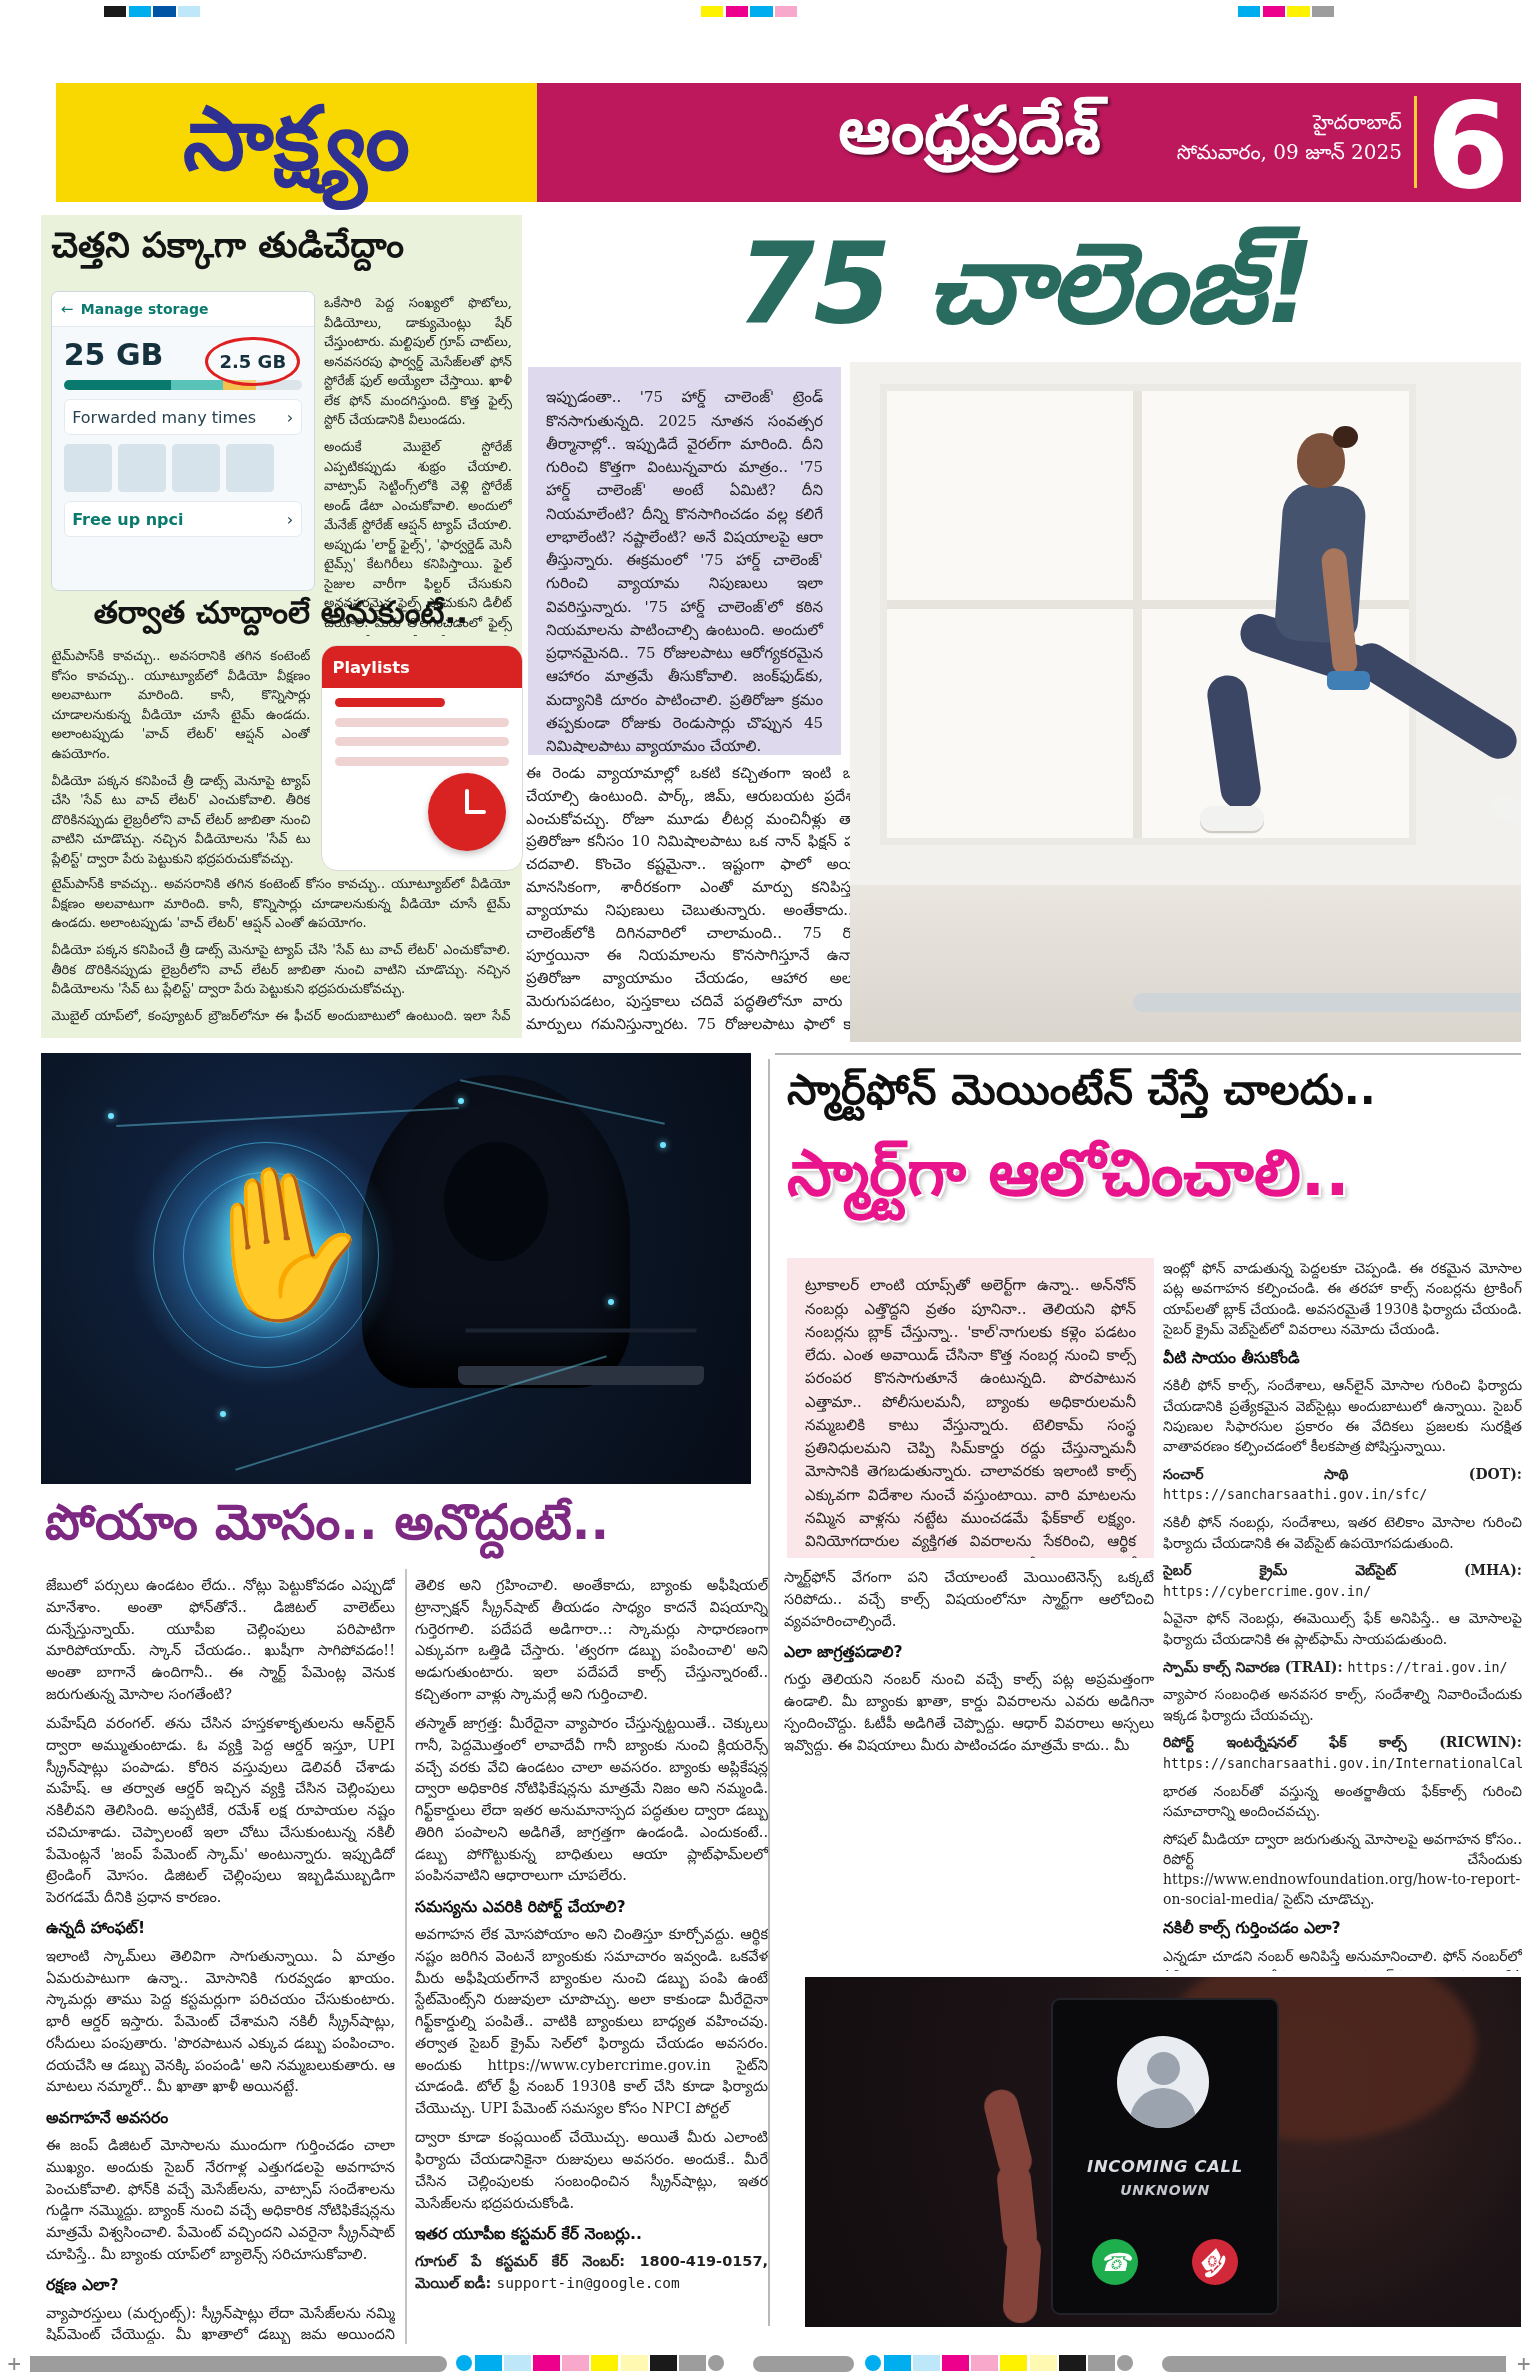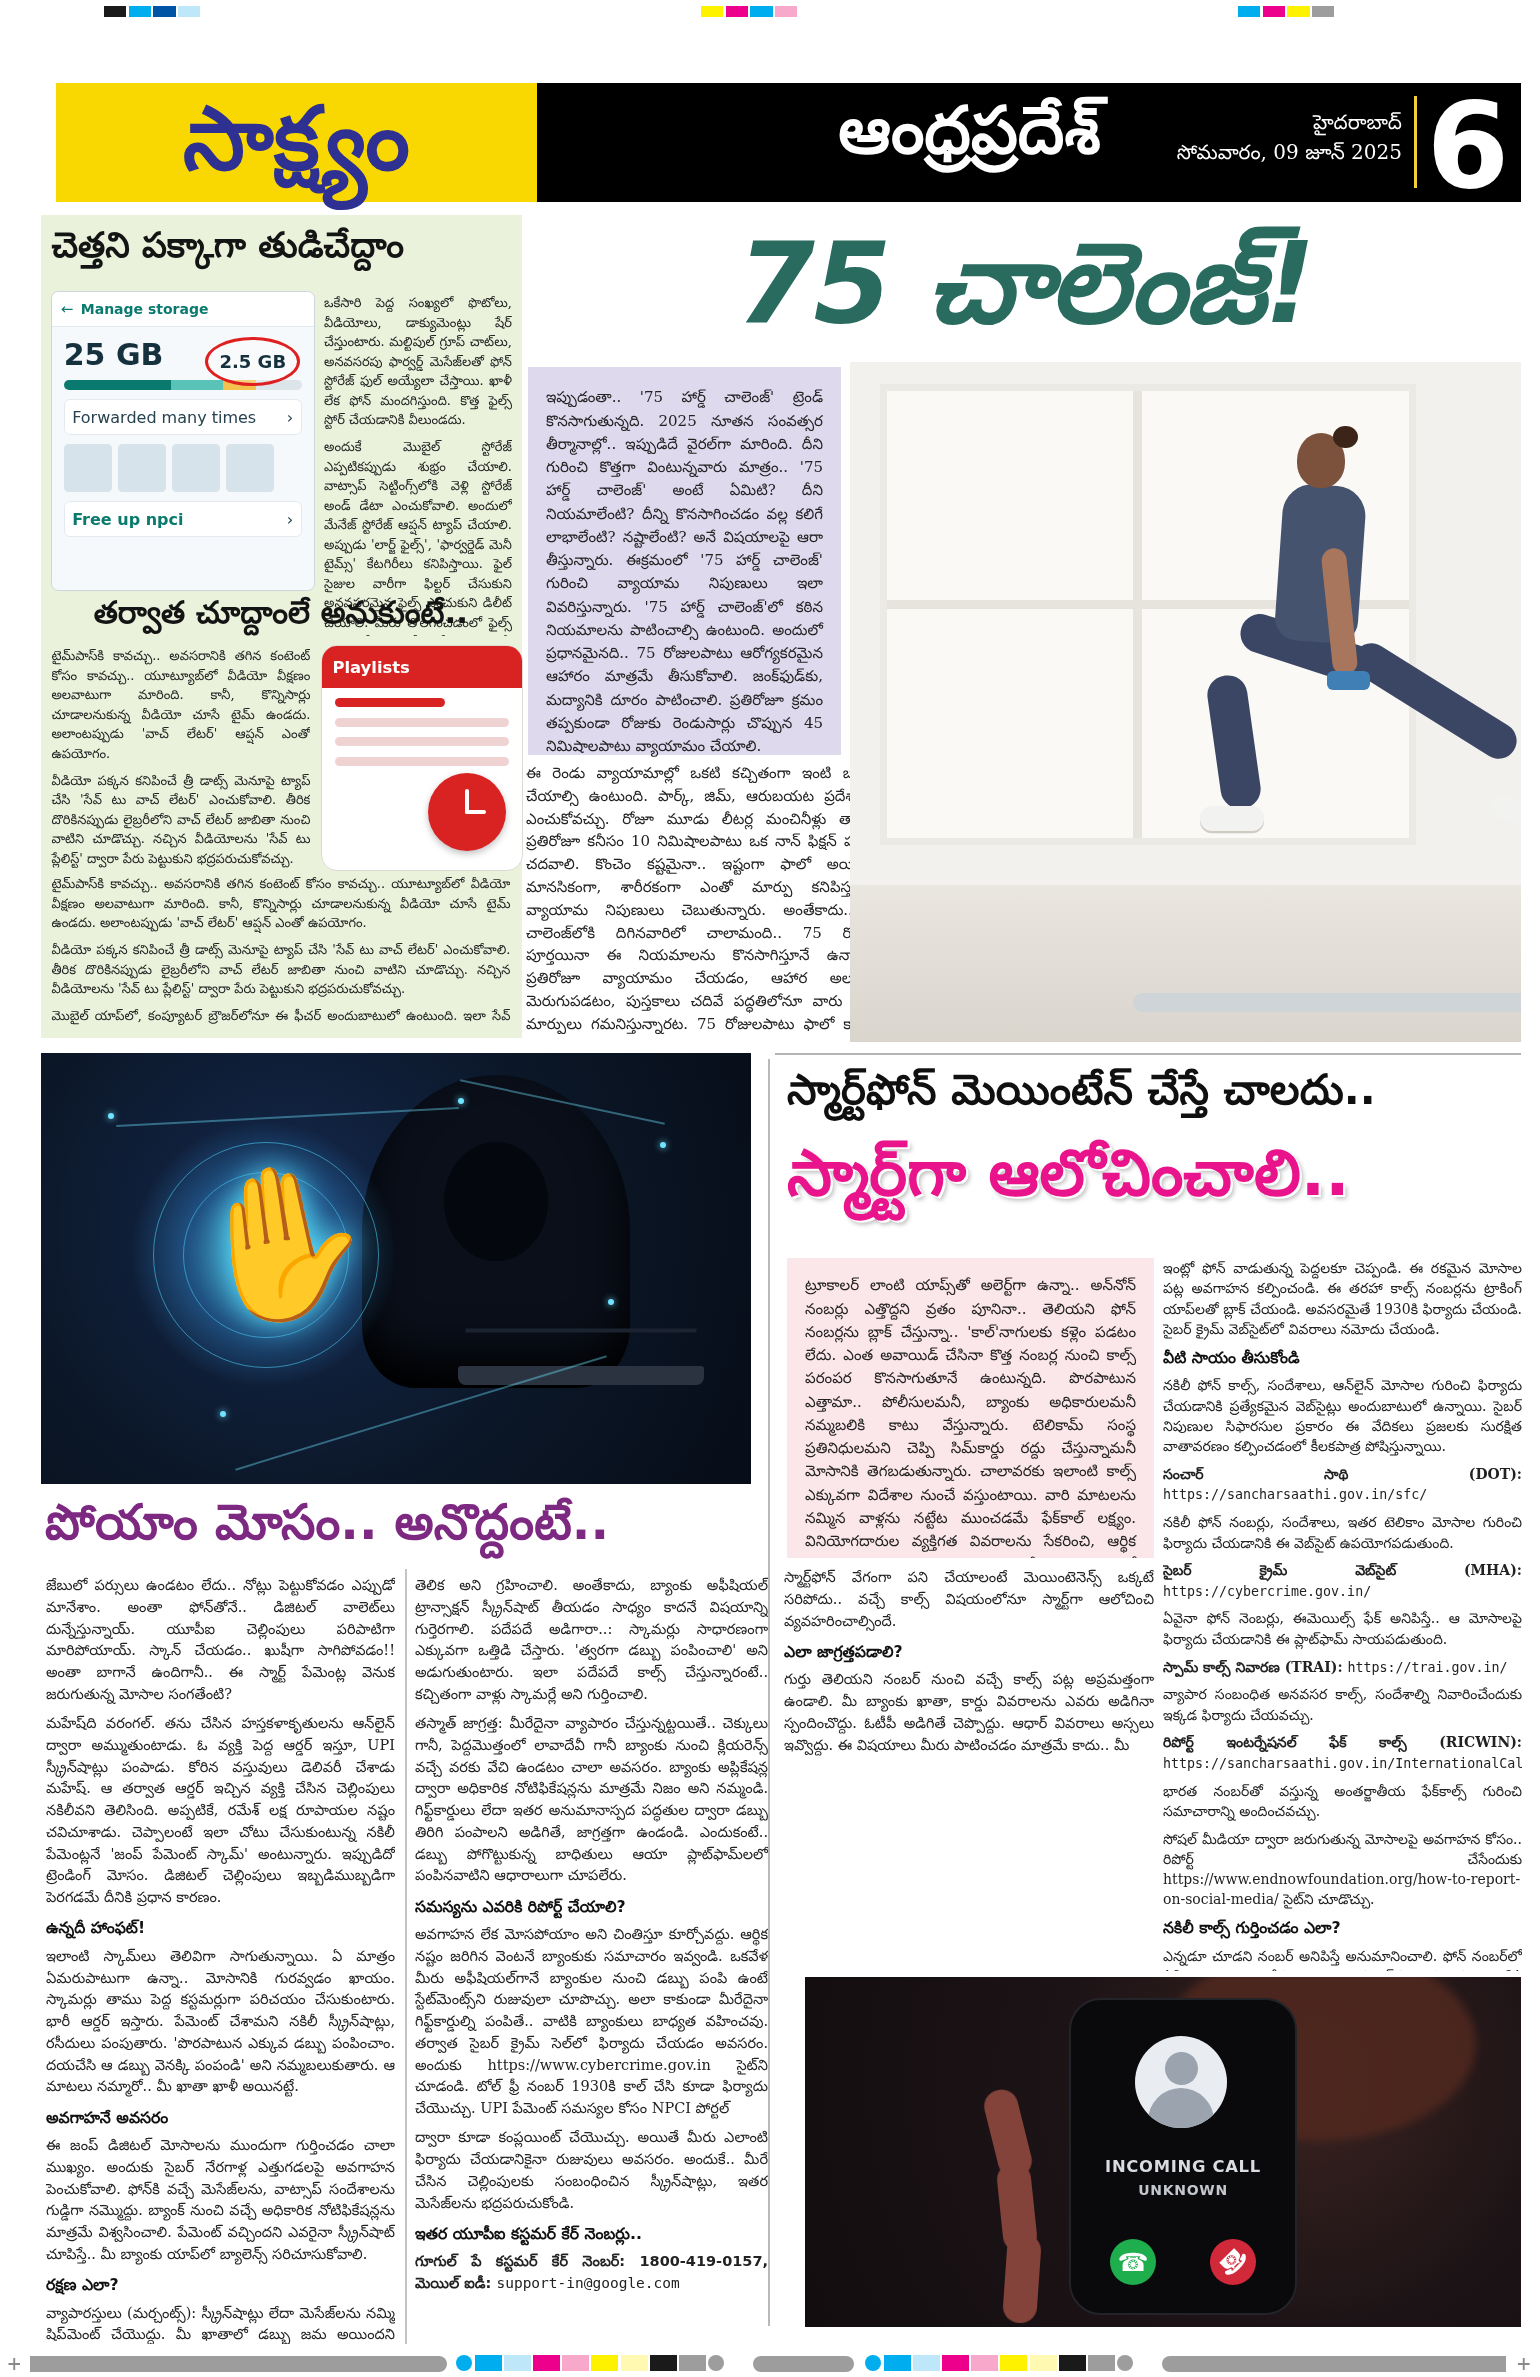--- a/index.html
+++ b/index.html
@@ -12,21 +12,21 @@
   .regsq{display:inline-block;width:22.4px;height:11.2px;margin-right:2.2px;vertical-align:top;}
   .regbar{position:absolute;height:16.4px;background:#9d9d9d;}
   .reggroup{position:absolute;top:2354px;height:18px;display:flex;align-items:center;gap:2.2px;}
   .regc{width:16.4px;height:16.4px;border-radius:50%;}
   .regq{width:27px;height:16.4px;}
   .plusmark{position:absolute;font-size:22.4px;color:#8a8a8a;font-family:"DejaVu Sans Mono",monospace;}
 
   
   #logo-box{left:56px;top:83px;width:481px;height:119px;background:#f8d800;display:flex;align-items:center;justify-content:center;}
   #logo-text{font-size:88px;font-weight:bold;color:#2e3192;line-height:1;transform:translateY(-4.5px);}
-  #masthead{left:537px;top:83px;width:984px;height:119px;background:#000000;}
+  #masthead{left:537px;top:83px;width:984px;height:119px;background:#be185d;}
   #edition-title{position:absolute;left:149px;top:7.5px;width:567px;text-align:center;font-size:66px;font-weight:bold;color:#ffffff;text-shadow:2.2px 2.2px 3px rgba(0,0,0,.55);}
   #dateline{position:absolute;right:119px;top:24px;text-align:right;color:#fff;font-size:20px;line-height:1.5;}
   #page-vline{position:absolute;right:104px;top:13.4px;width:3px;height:92px;background:#f3cf3a;}
   #page-number{position:absolute;right:6px;top:-6px;width:94px;text-align:center;font-size:119px;font-weight:bold;color:#ffffff;}
 
   
   #green-panel{left:41px;top:215px;width:481px;height:823px;background:#ebf2dc;}
   .h1a{position:absolute;left:10.4px;top:10.4px;width:459px;font-size:35px;font-weight:800;color:#141414;font-family:"DejaVu Sans","Liberation Sans",sans-serif;}
   .bodytext p{margin:0 0 7.5px 0;text-align:justify;}
   .bodytext{font-size:13px;line-height:1.5;color:#222;}
@@ -100,21 +100,21 @@
   
   #hl-pay{left:45px;top:1494px;width:731px;font-size:49px;font-weight:900;color:#7d2982;font-family:"DejaVu Sans","Liberation Sans",sans-serif;}
   #pay-colA{left:46px;top:1575px;width:349px;height:769px;overflow:hidden;}
   #pay-colB{left:415px;top:1575px;width:353px;height:769px;overflow:hidden;}
   .contact b{font-family:"DejaVu Sans","Liberation Sans",sans-serif;}
 
   
   #call-photo{left:805px;top:1977px;width:716px;height:350px;background:radial-gradient(circle at 70% 30%, #3a2320 0%, #1c1316 45%, #120d0f 100%);overflow:hidden;}
   .hairblob{position:absolute;left:358px;top:-30px;width:313px;height:194px;background:#53291f;border-radius:50%;filter:blur(4.5px);opacity:.8;}
   .finger{position:absolute;width:34px;height:89px;background:#84433a;border-radius:16.4px;filter:blur(0.7px);}
-  #call-phone{position:absolute;left:264px;top:21px;width:224px;height:313px;background:#0a0a0c;border:2.2px solid #23232a;border-radius:32px;}
+  #call-phone{position:absolute;left:246px;top:21px;width:224px;height:313px;background:#0a0a0c;border:2.2px solid #23232a;border-radius:9px;font-style:italic;}
   #call-avatar{position:absolute;left:64px;top:36px;width:92px;height:92px;border-radius:50%;background:#e9edf2;overflow:hidden;}
   #call-avatar .hd{position:absolute;left:30px;top:16.4px;width:33px;height:33px;border-radius:50%;background:#9aa3ae;}
   #call-avatar .sh{position:absolute;left:13.4px;top:52px;width:66px;height:45px;border-radius:33px 33px 0 0;background:#9aa3ae;}
   .call-line1{position:absolute;left:0;top:157px;width:100%;text-align:center;color:#d9dce1;font-size:16.4px;font-weight:bold;letter-spacing:0.7px;font-family:"DejaVu Sans","Liberation Sans",sans-serif;}
   .call-line2{position:absolute;left:0;top:182px;width:100%;text-align:center;color:#c3c7cd;font-size:14px;font-weight:bold;letter-spacing:0.7px;font-family:"DejaVu Sans","Liberation Sans",sans-serif;}
   .btn-accept{position:absolute;left:39px;top:239px;width:46px;height:46px;border-radius:50%;background:#1fae4e;color:#fff;font-size:25px;display:flex;align-items:center;justify-content:center;}
   .btn-decline{position:absolute;right:39px;top:239px;width:46px;height:46px;border-radius:50%;background:#d2293a;color:#fff;font-size:25px;display:flex;align-items:center;justify-content:center;transform:rotate(135deg);}
 </style>
 </head>
 <body>

